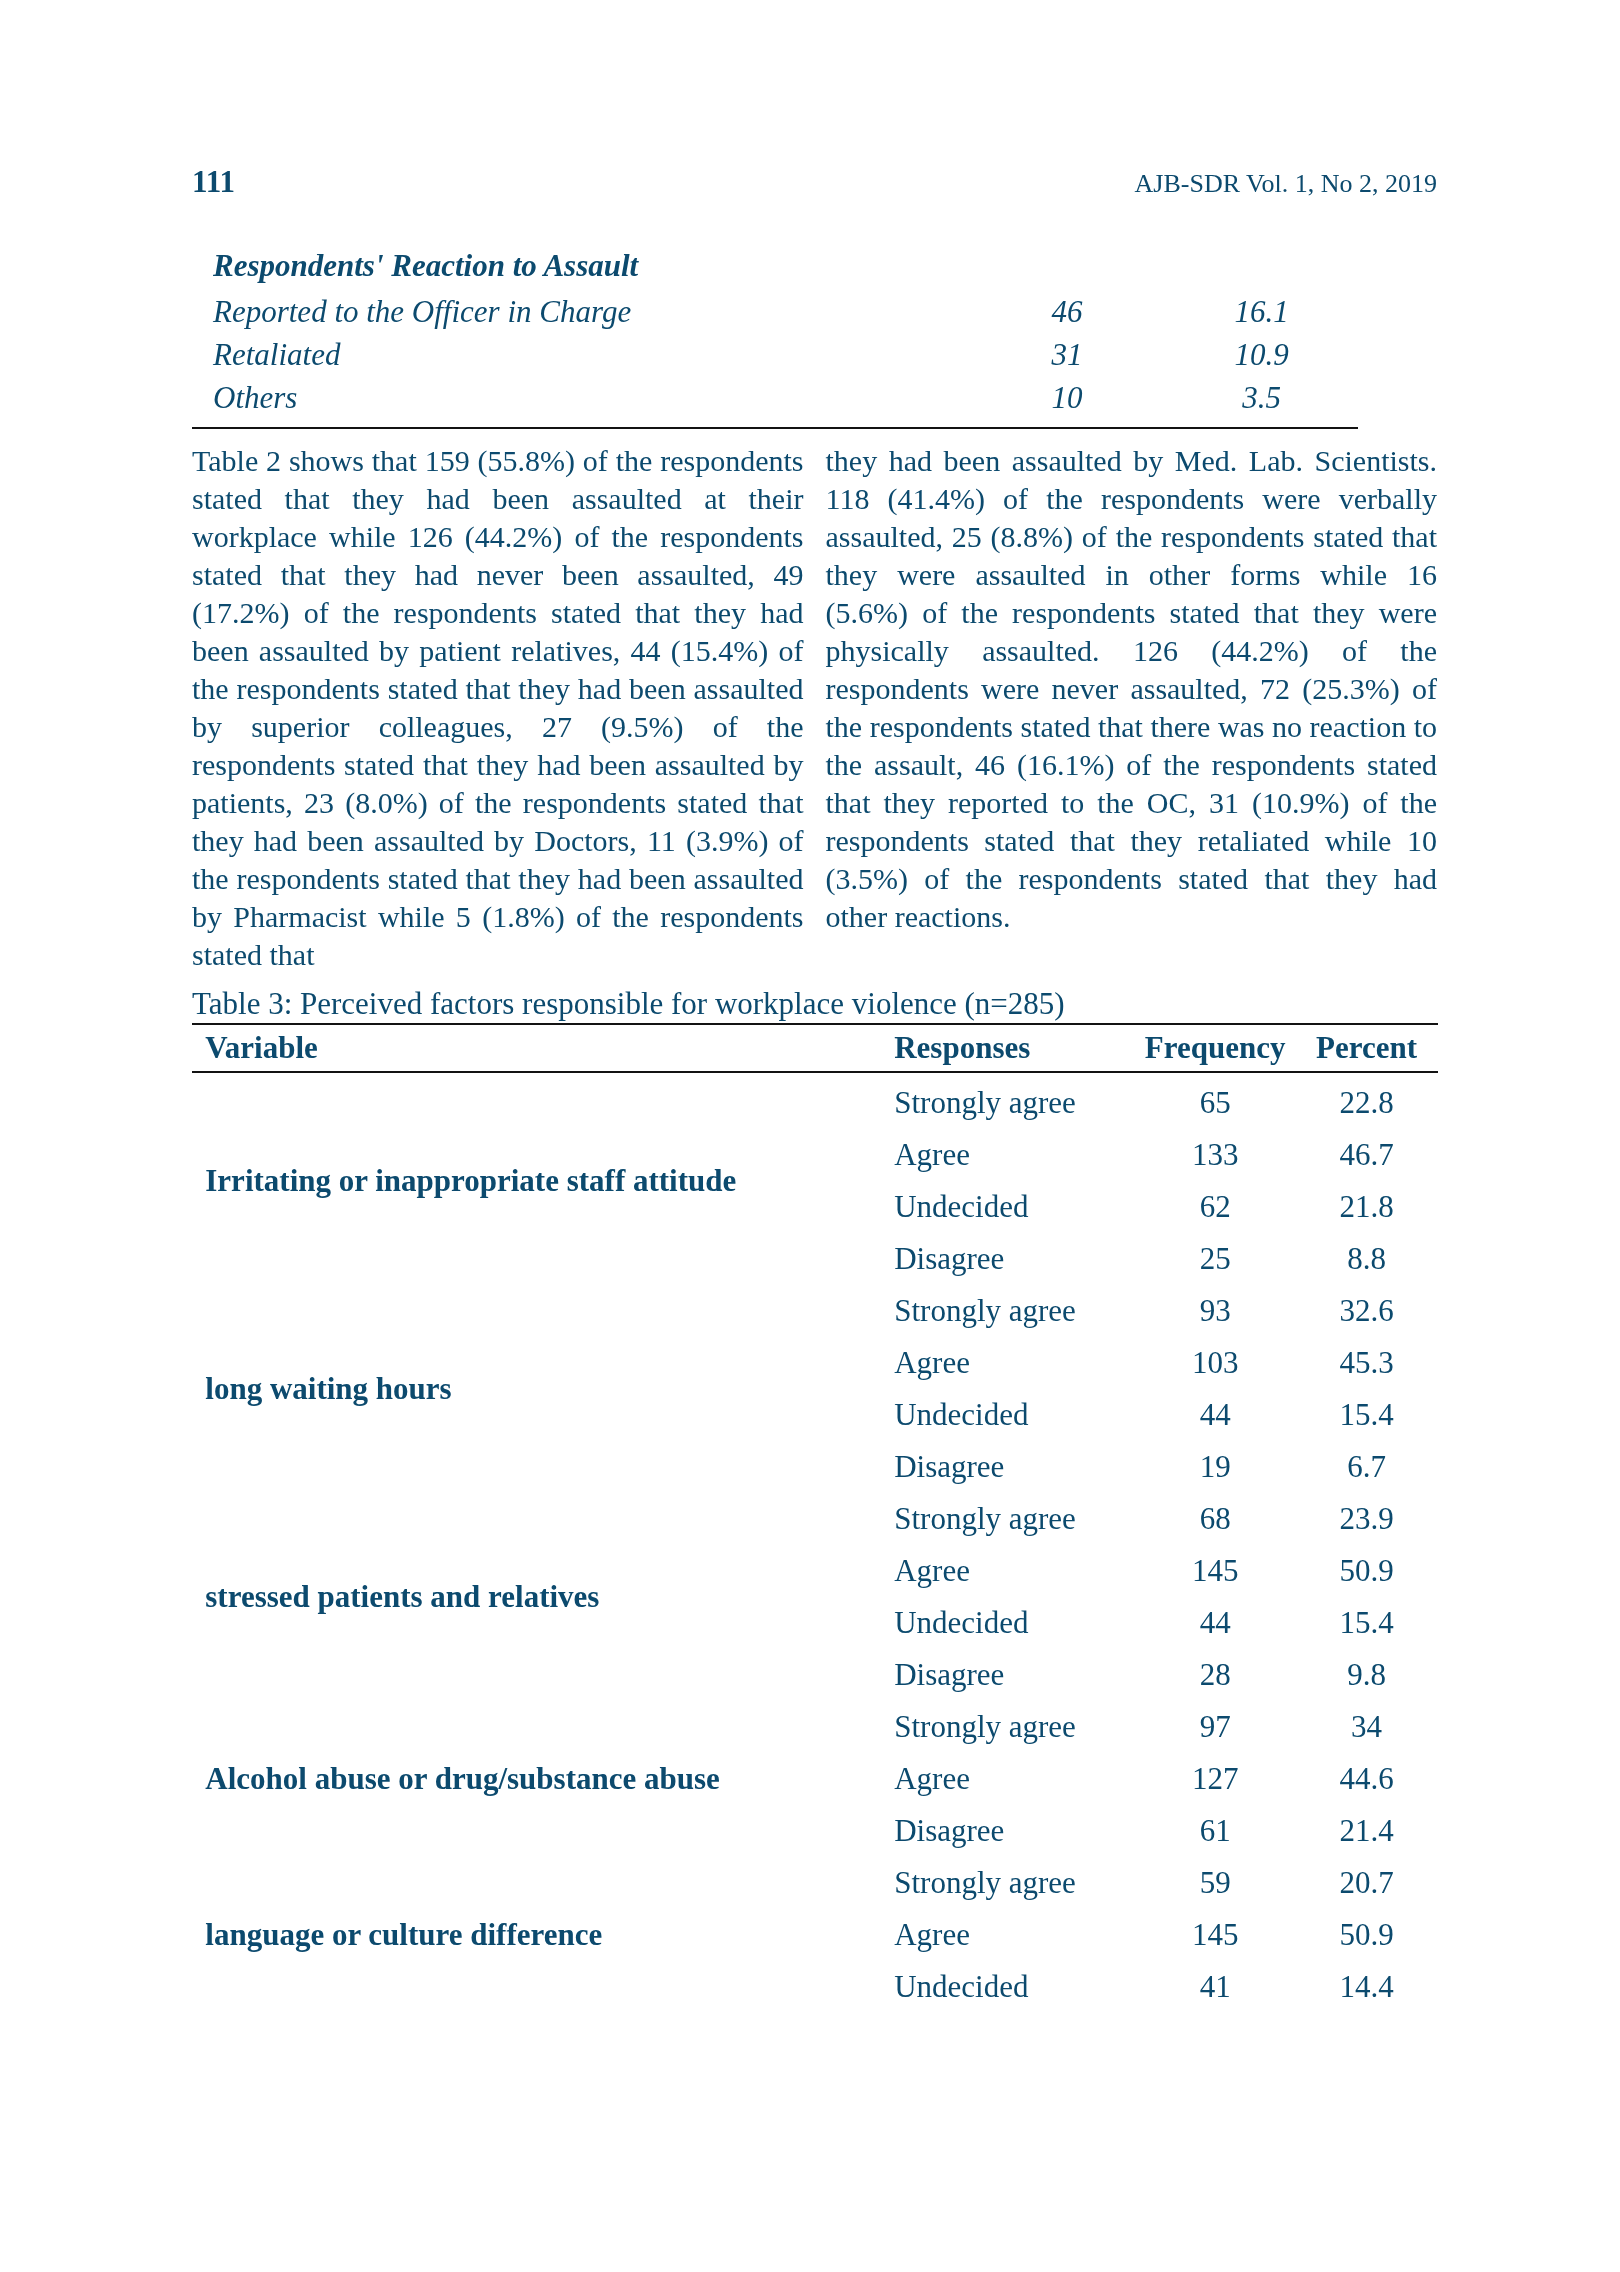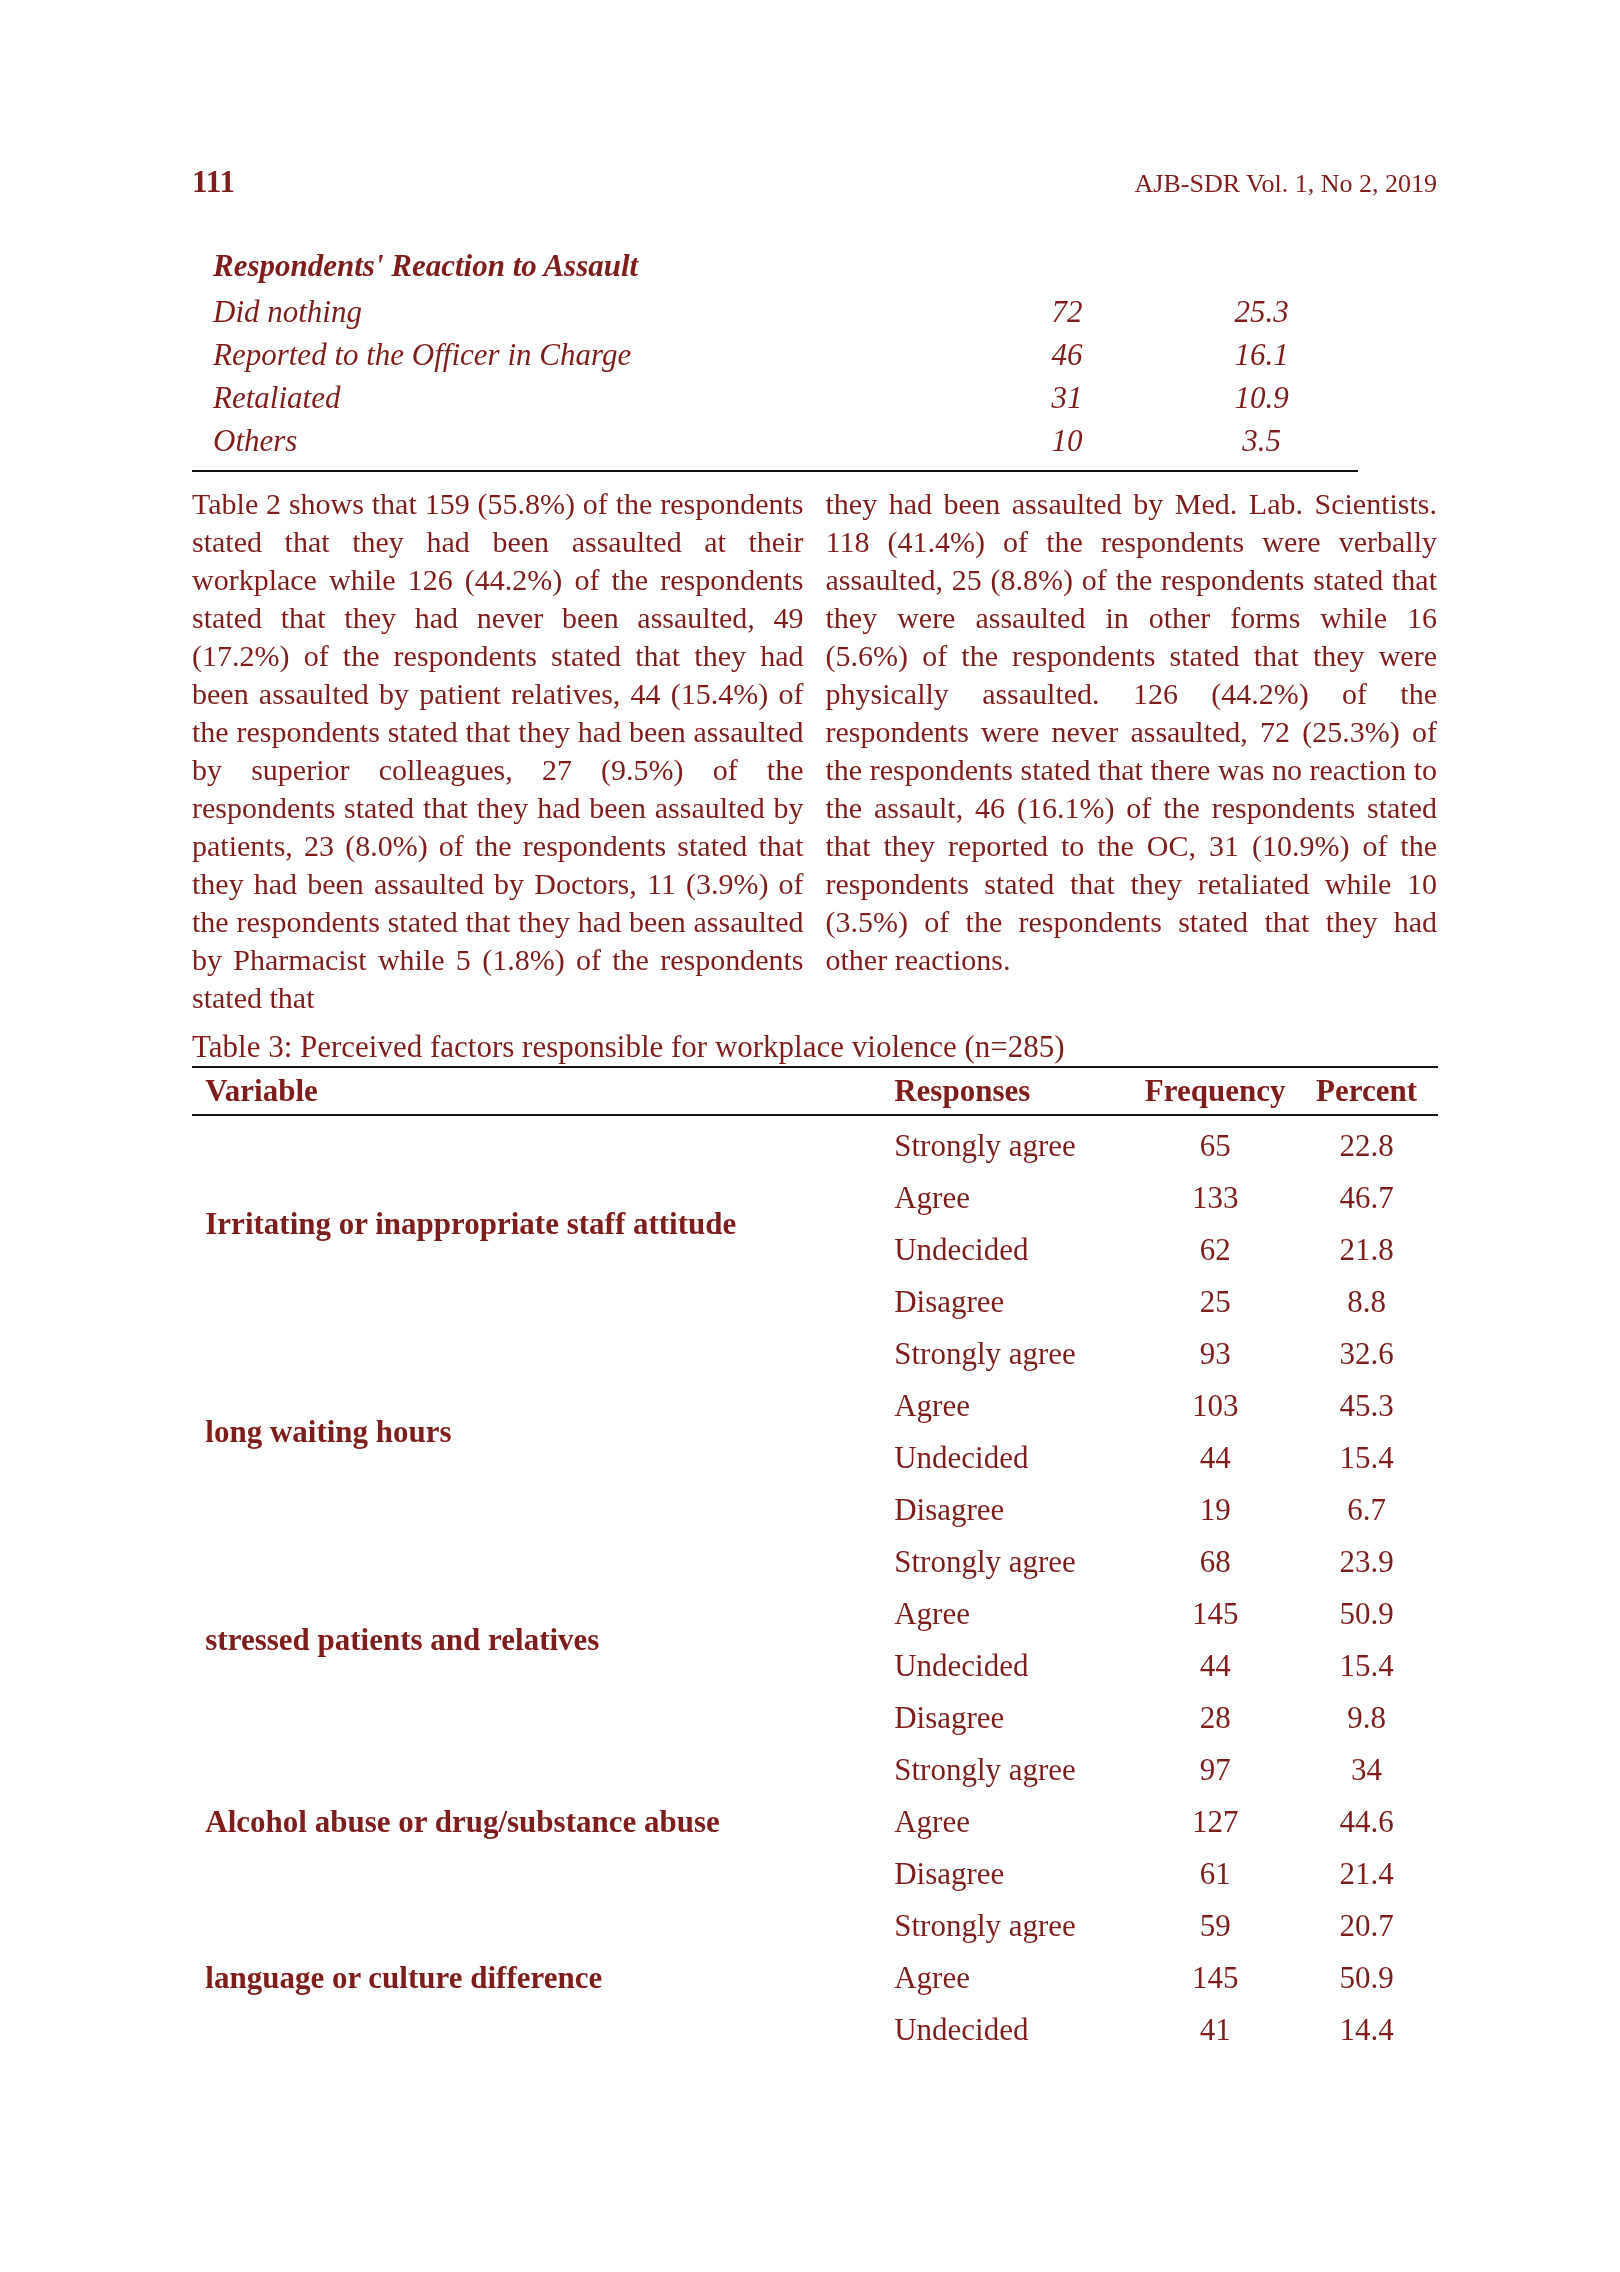--- a/index.html
+++ b/index.html
@@ -1,17 +1,17 @@
 <!DOCTYPE html>
 <html style="font-size:15px"><head>
 <meta charset="utf-8">
 <style>
   html,body{margin:0;padding:0;background:#e8e8e8;}
   .page{
-    width:1621px;height:2272px;background:#ffffff;color:#7f1d1d;
+    width:1621px;height:2272px;background:#ffffff;color:#0c4a6e;
     font-family:"Liberation Serif","DejaVu Serif",serif;
     box-sizing:border-box;padding:164px 184px 0 192px;
     position:relative;overflow:hidden;
   }
   
   .pagehead{display:flex;justify-content:space-between;align-items:baseline;}
   .pagenum{font-weight:bold;font-size:31px;}
   .journal{font-size:26px;}
   
   table{border-collapse:collapse;}
@@ -47,25 +47,20 @@
 
   <div class="pagehead">
     <span class="pagenum">111</span>
     <span class="journal">AJB-SDR Vol. 1, No 2, 2019</span>
   </div>
 
   <table class="t2">
     <tbody>
       <tr>
         <td class="t2-title" colspan="3">Respondents' Reaction to Assault</td>
-      </tr>
-      <tr>
-        <td class="lbl">Did nothing</td>
-        <td class="freq">72</td>
-        <td class="pct">25.3</td>
       </tr>
       <tr>
         <td class="lbl">Reported to the Officer in Charge</td>
         <td class="freq">46</td>
         <td class="pct">16.1</td>
       </tr>
       <tr>
         <td class="lbl">Retaliated</td>
         <td class="freq">31</td>
         <td class="pct">10.9</td>

